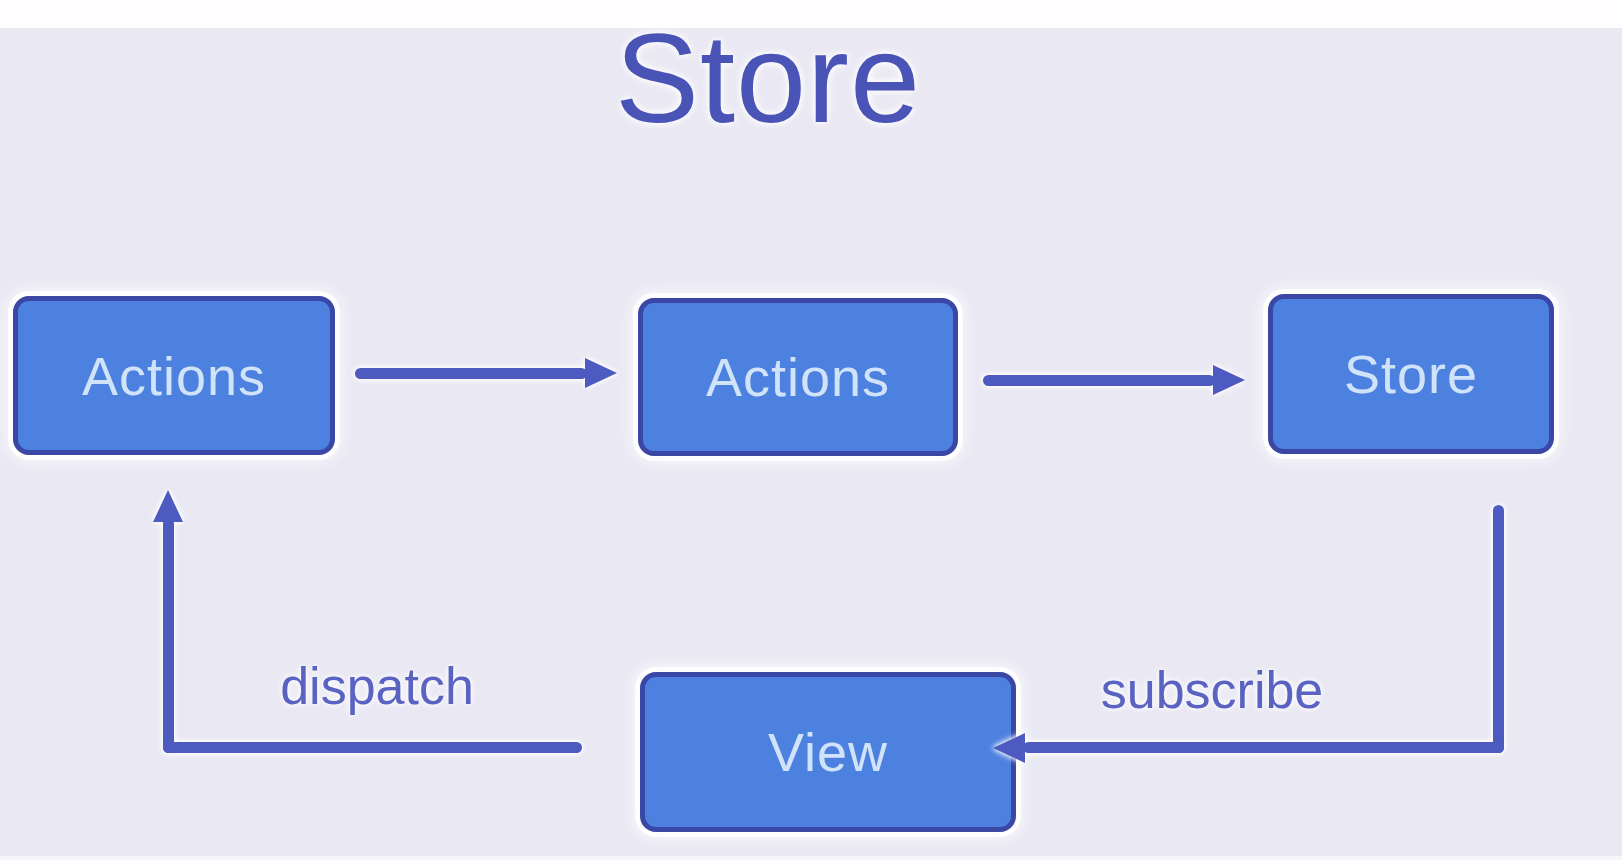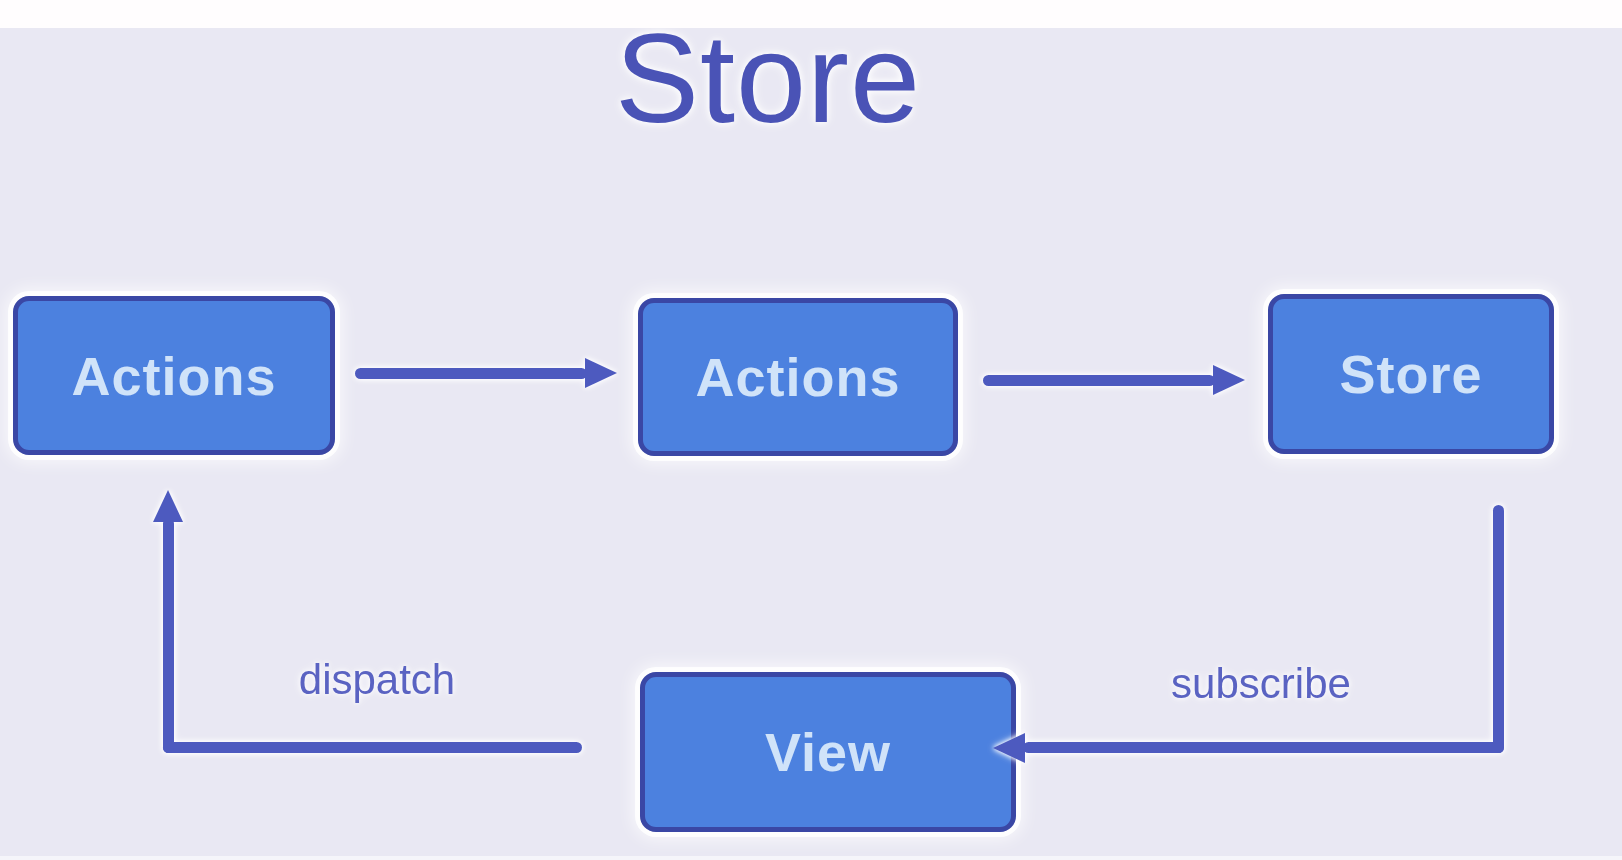--- a/index.html
+++ b/index.html
@@ -50,21 +50,21 @@
     border: 5px solid var(--box-border, #3a47a5);
     border-radius: 16px;
     display: flex;
     align-items: center;
     justify-content: center;
     box-shadow: 0 0 0 5px rgba(255,255,255,0.85), 0 0 16px 8px rgba(255,255,255,0.65);
   }
   .node span {
     color: var(--box-text, #d0e3f9);
     font-size: 54px;
-    font-weight: 700;
+    font-weight: 400;
     letter-spacing: 1px;
   }
   .node-actions   { left: 13px;   top: 296px; width: 322px; height: 159px; }
   .node-reducers  { left: 638px;  top: 298px; width: 320px; height: 158px; }
   .node-store     { left: 1268px; top: 294px; width: 286px; height: 160px; }
   .node-view      { left: 640px;  top: 672px; width: 376px; height: 160px; align-items: center; }
 
   .arrow-group {
     position: absolute;
     left: 0; top: 0;
@@ -102,27 +102,27 @@
     position: absolute;
     width: 0; height: 0;
     border-left: 15px solid transparent;
     border-right: 15px solid transparent;
     border-bottom: 32px solid var(--arrow, #4d5abf);
   }
   .edge-label {
     position: absolute;
     width: 320px;
     text-align: center;
-    font-size: 42px;
+    font-size: 52px;
     font-weight: 300;
     color: var(--label-text, #5a63c2);
     text-shadow: 0 0 5px #ffffff, 0 0 10px rgba(255,255,255,0.9);
   }
   .label-dispatch  { left: 217px;  top: 656px; }
-  .label-subscribe { left: 1101px; top: 660px; }
+  .label-subscribe { left: 1052px; top: 660px; }
 </style>
 </head>
 <body>
 
 <div class="stage">
 
   <div class="top-strip"></div>
 
   <h1 class="title">Store</h1>
 

